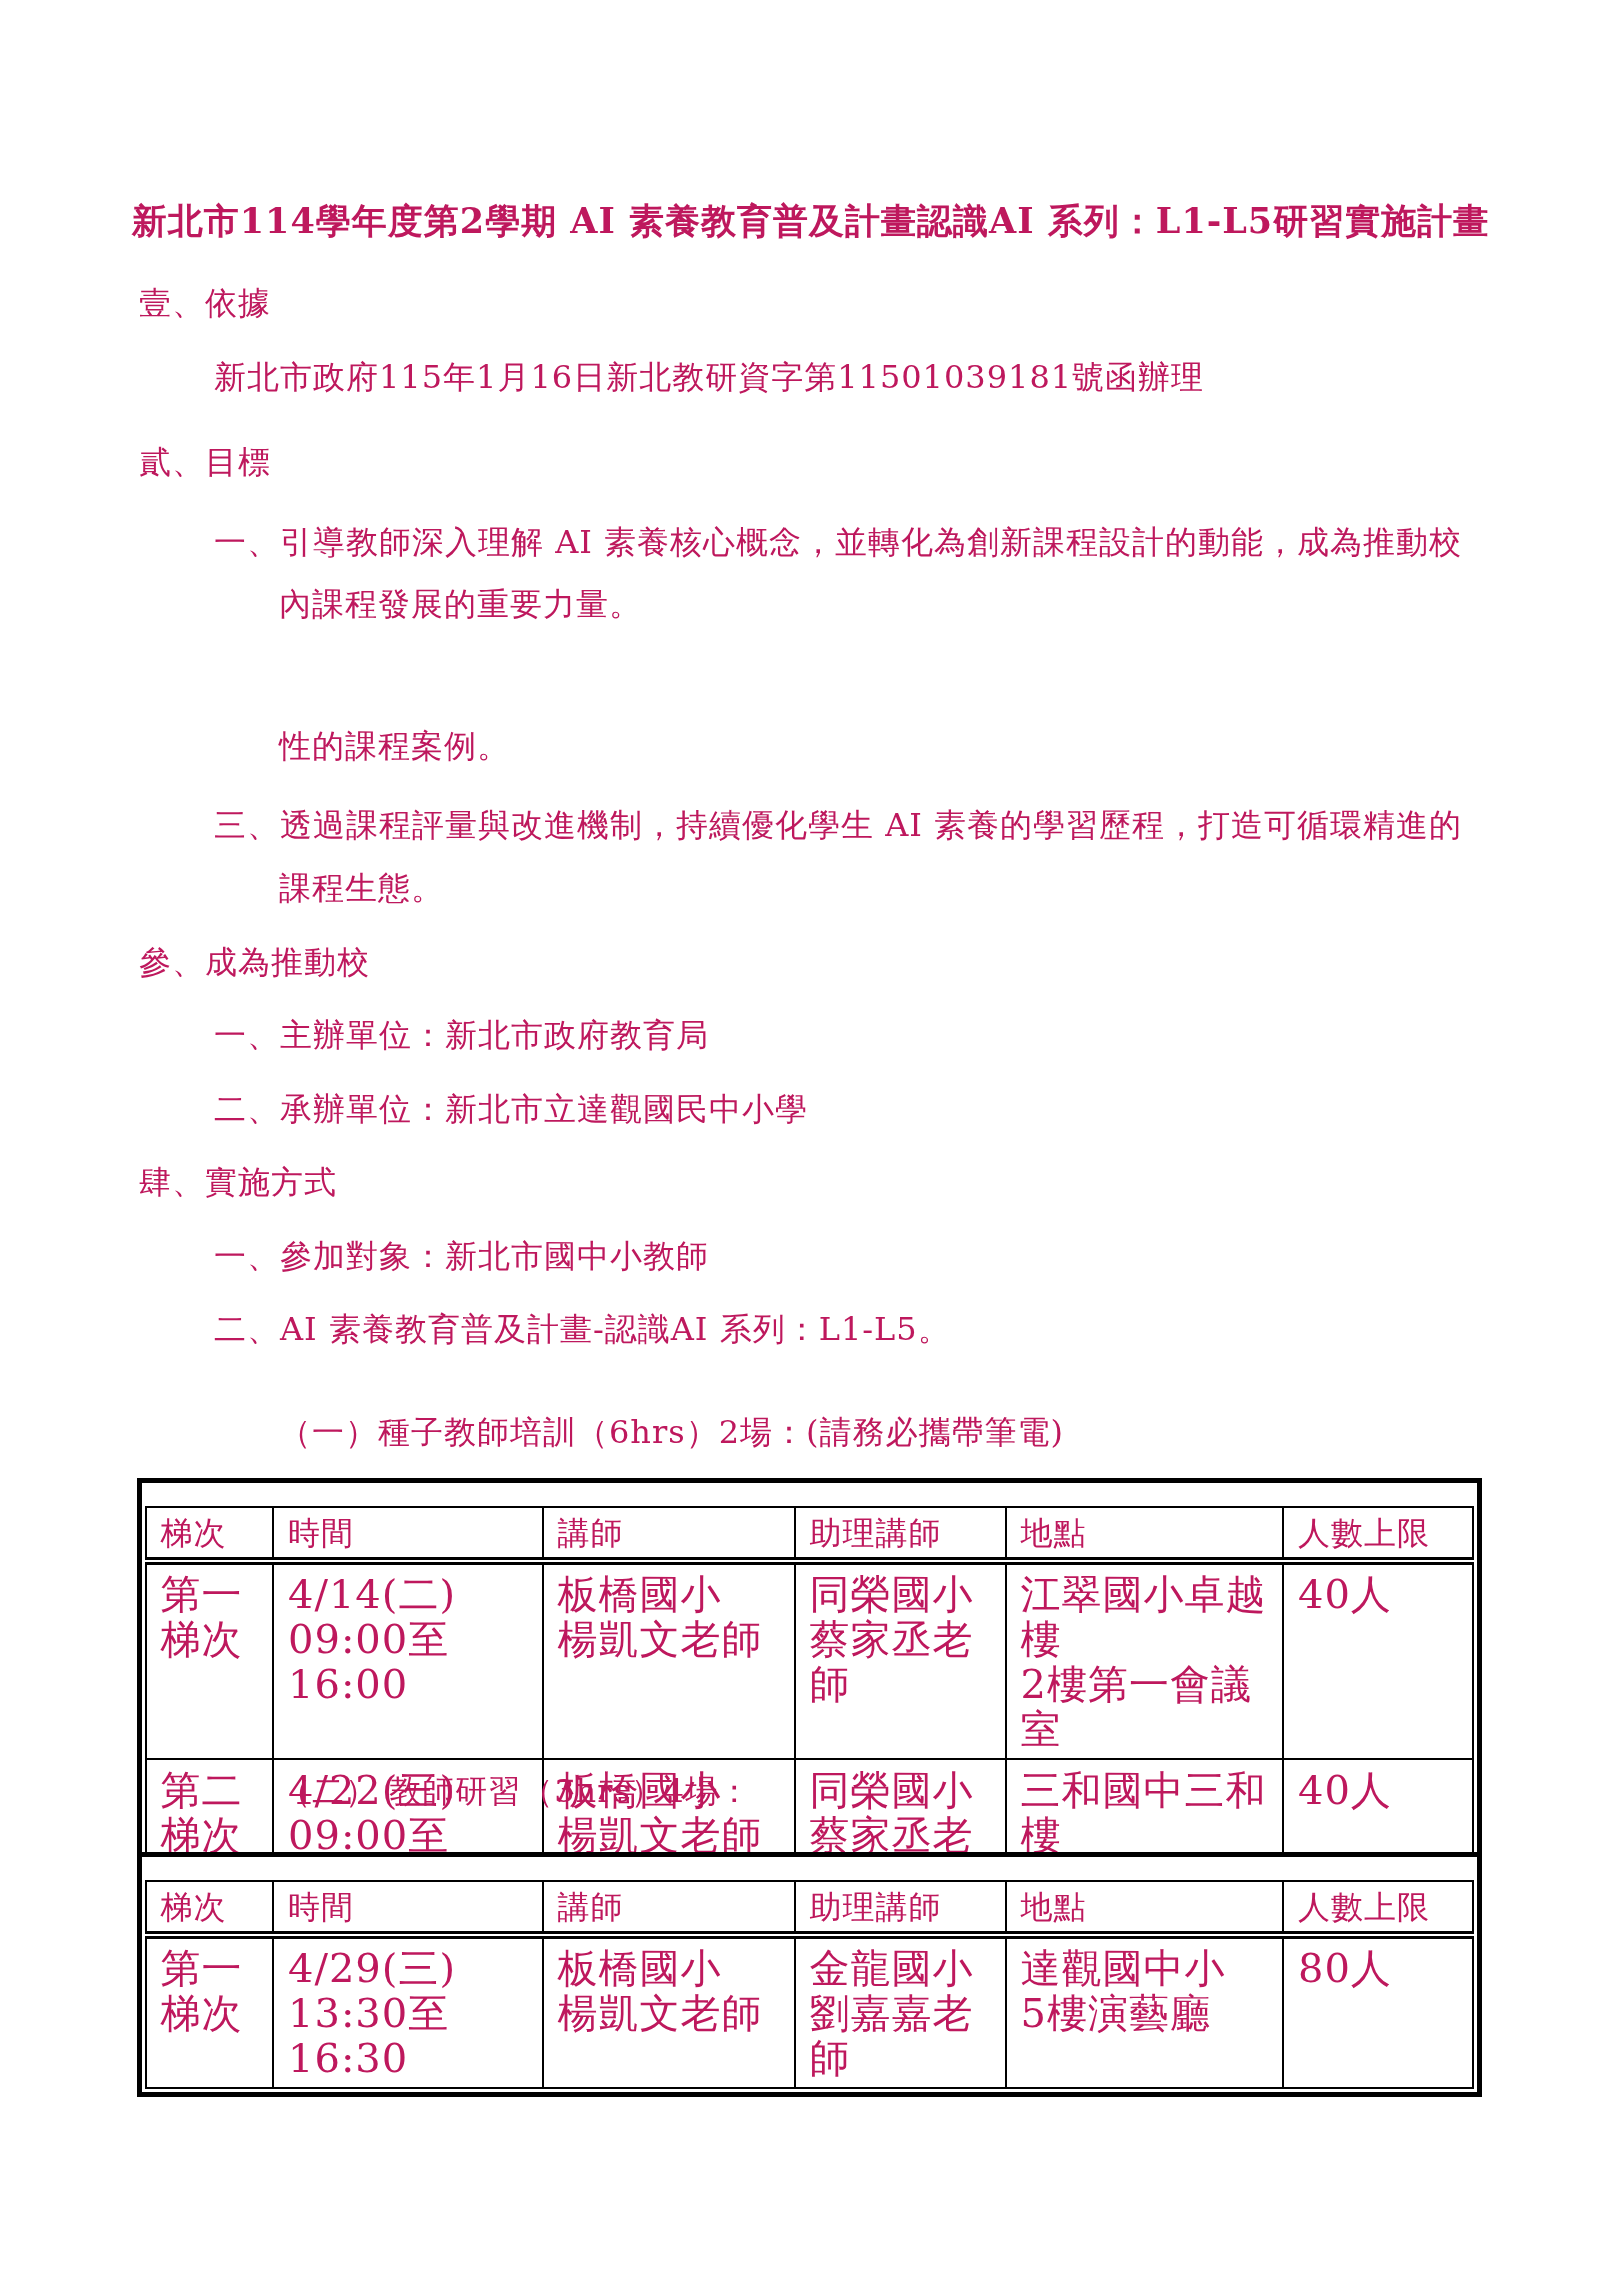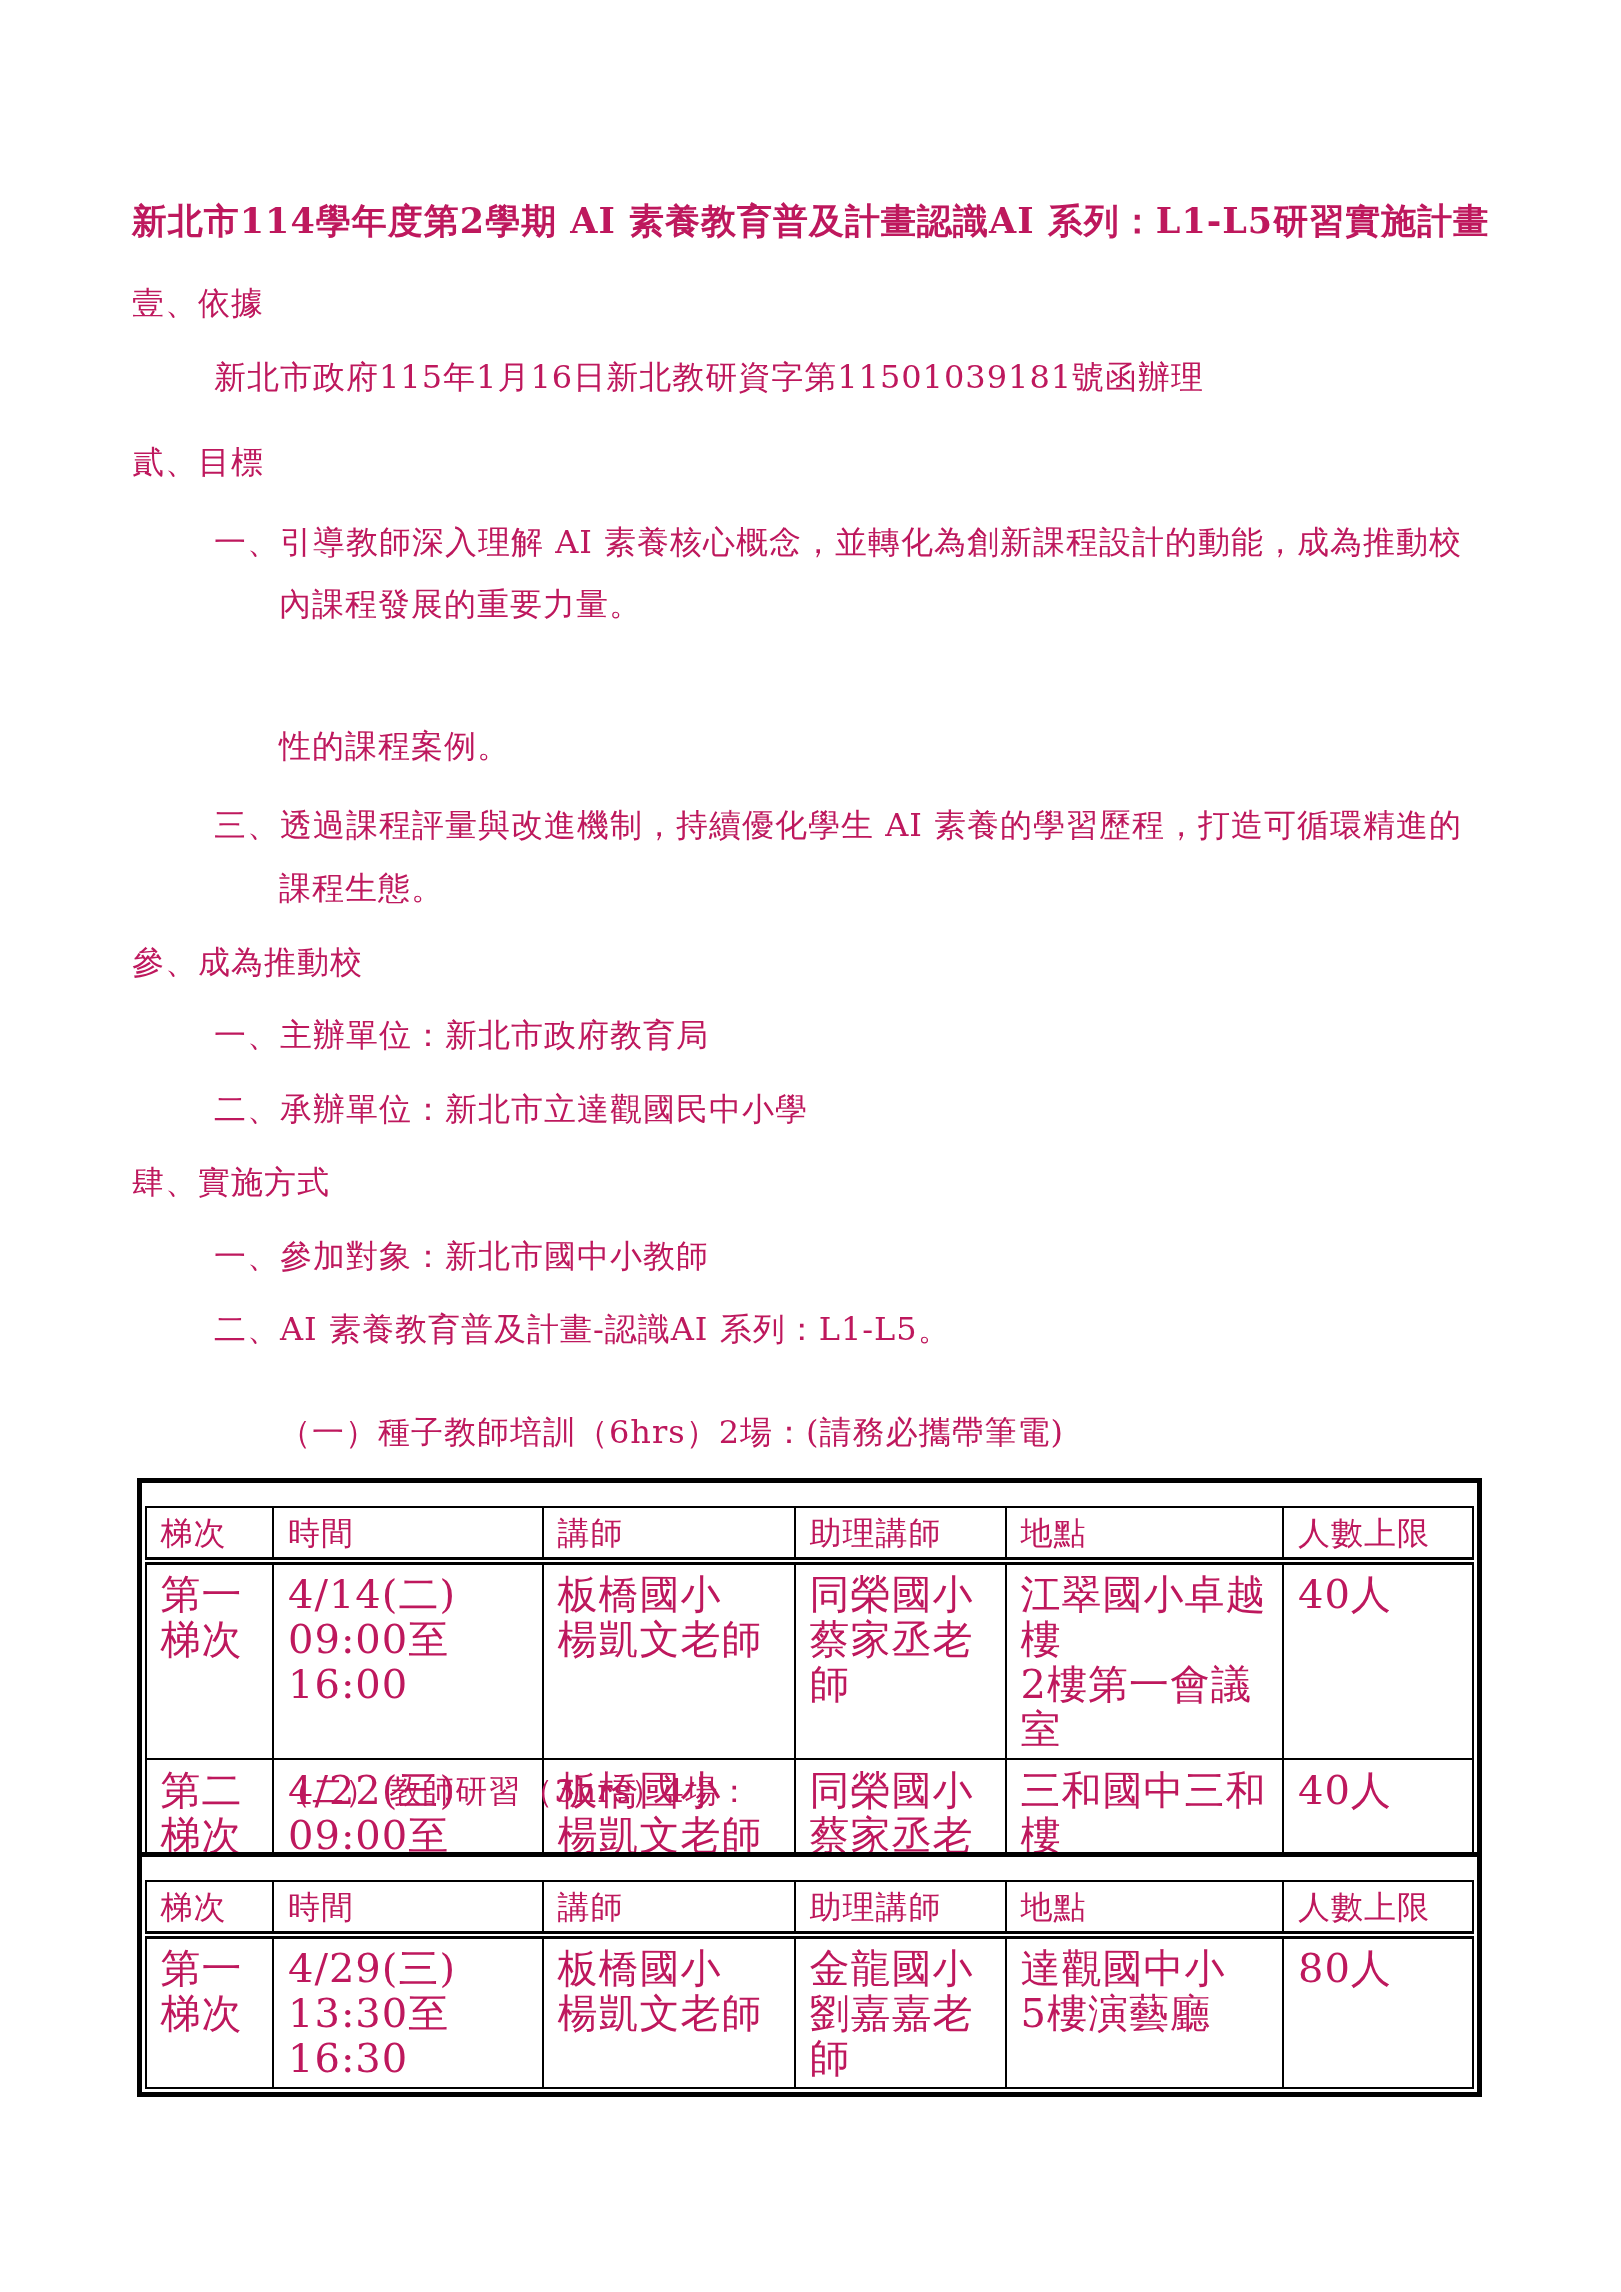--- a/index.html
+++ b/index.html
@@ -12,21 +12,21 @@
   }
   .title {
     position:absolute; top:198px; left:0; width:100%;
     text-align:center; font-size:35px; font-weight:bold;
     letter-spacing:1px; white-space:nowrap;
   }
   .line {
     position:absolute; font-size:32px; line-height:43px;
     letter-spacing:1px; white-space:nowrap;
   }
-  .lv1 { left:132px;text-align:right; }
+  .lv1 { left:139px;text-align:right; }
   .lv2 { left:214px; }
   .lv3 { left:279px; }
 
   .tbl-wrap {
     position:absolute; left:137px; width:1345px;
     border:5.9px solid #000; padding:2.9px; box-sizing:border-box;
     background:#fff;
   }
   table {
     width:100%; border-collapse:collapse; table-layout:fixed;

